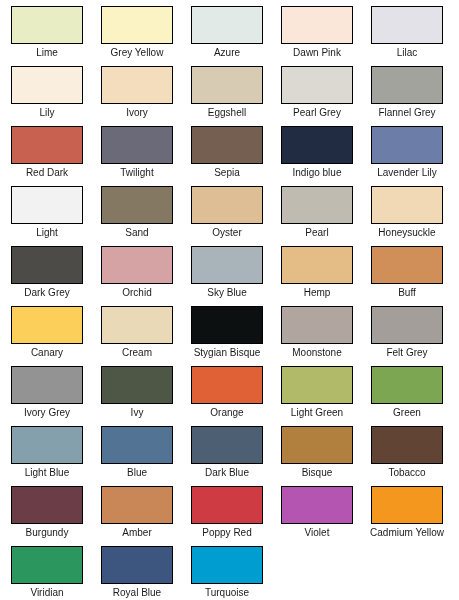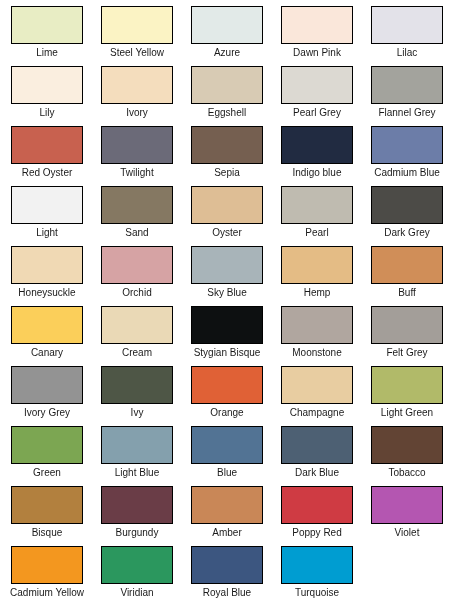--- a/index.html
+++ b/index.html
@@ -51,21 +51,21 @@
 </head>
 <body>
 
 <div id="swatch-grid">
     <div class="swatch-cell">
       <div class="swatch-chip" style="background-color: rgb(232, 237, 196);"></div>
       <div class="swatch-label">Lime</div>
     </div>
     <div class="swatch-cell">
       <div class="swatch-chip" style="background-color: rgb(251, 243, 196);"></div>
-      <div class="swatch-label">Steel Yellow</div>
+      <div class="swatch-label">Grey Yellow</div>
     </div>
     <div class="swatch-cell">
       <div class="swatch-chip" style="background-color: rgb(226, 234, 232);"></div>
       <div class="swatch-label">Azure</div>
     </div>
     <div class="swatch-cell">
       <div class="swatch-chip" style="background-color: rgb(250, 231, 218);"></div>
       <div class="swatch-label">Dawn Pink</div>
     </div>
     <div class="swatch-cell">
@@ -87,63 +87,63 @@
     <div class="swatch-cell">
       <div class="swatch-chip" style="background-color: rgb(220, 217, 210);"></div>
       <div class="swatch-label">Pearl Grey</div>
     </div>
     <div class="swatch-cell">
       <div class="swatch-chip" style="background-color: rgb(163, 163, 157);"></div>
       <div class="swatch-label">Flannel Grey</div>
     </div>
     <div class="swatch-cell">
       <div class="swatch-chip" style="background-color: rgb(200, 97, 79);"></div>
-      <div class="swatch-label">Red Oyster</div>
+      <div class="swatch-label">Red Dark</div>
     </div>
     <div class="swatch-cell">
       <div class="swatch-chip" style="background-color: rgb(107, 106, 120);"></div>
       <div class="swatch-label">Twilight</div>
     </div>
     <div class="swatch-cell">
       <div class="swatch-chip" style="background-color: rgb(117, 95, 80);"></div>
       <div class="swatch-label">Sepia</div>
     </div>
     <div class="swatch-cell">
       <div class="swatch-chip" style="background-color: rgb(33, 43, 65);"></div>
       <div class="swatch-label">Indigo blue</div>
     </div>
     <div class="swatch-cell">
       <div class="swatch-chip" style="background-color: rgb(108, 125, 168);"></div>
-      <div class="swatch-label">Cadmium Blue</div>
+      <div class="swatch-label">Lavender Lily</div>
     </div>
     <div class="swatch-cell">
       <div class="swatch-chip" style="background-color: rgb(242, 242, 242);"></div>
       <div class="swatch-label">Light</div>
     </div>
     <div class="swatch-cell">
       <div class="swatch-chip" style="background-color: rgb(133, 120, 98);"></div>
       <div class="swatch-label">Sand</div>
     </div>
     <div class="swatch-cell">
       <div class="swatch-chip" style="background-color: rgb(222, 190, 149);"></div>
       <div class="swatch-label">Oyster</div>
     </div>
     <div class="swatch-cell">
       <div class="swatch-chip" style="background-color: rgb(191, 187, 176);"></div>
       <div class="swatch-label">Pearl</div>
     </div>
     <div class="swatch-cell">
+      <div class="swatch-chip" style="background-color: rgb(240, 217, 180);"></div>
+      <div class="swatch-label">Honeysuckle</div>
+    </div>
+    <div class="swatch-cell">
       <div class="swatch-chip" style="background-color: rgb(76, 75, 71);"></div>
       <div class="swatch-label">Dark Grey</div>
     </div>
     <div class="swatch-cell">
-      <div class="swatch-chip" style="background-color: rgb(240, 217, 180);"></div>
-      <div class="swatch-label">Honeysuckle</div>
-    </div>
-    <div class="swatch-cell">
       <div class="swatch-chip" style="background-color: rgb(214, 163, 164);"></div>
       <div class="swatch-label">Orchid</div>
     </div>
     <div class="swatch-cell">
       <div class="swatch-chip" style="background-color: rgb(168, 180, 185);"></div>
       <div class="swatch-label">Sky Blue</div>
     </div>
     <div class="swatch-cell">
       <div class="swatch-chip" style="background-color: rgb(228, 188, 133);"></div>
       <div class="swatch-label">Hemp</div>
@@ -178,50 +178,46 @@
     </div>
     <div class="swatch-cell">
       <div class="swatch-chip" style="background-color: rgb(78, 86, 70);"></div>
       <div class="swatch-label">Ivy</div>
     </div>
     <div class="swatch-cell">
       <div class="swatch-chip" style="background-color: rgb(224, 97, 54);"></div>
       <div class="swatch-label">Orange</div>
     </div>
     <div class="swatch-cell">
-      <div class="swatch-chip" style="background-color: rgb(232, 205, 161);"></div>
-      <div class="swatch-label">Champagne</div>
-    </div>
-    <div class="swatch-cell">
       <div class="swatch-chip" style="background-color: rgb(177, 186, 105);"></div>
       <div class="swatch-label">Light Green</div>
     </div>
     <div class="swatch-cell">
       <div class="swatch-chip" style="background-color: rgb(124, 166, 82);"></div>
       <div class="swatch-label">Green</div>
     </div>
     <div class="swatch-cell">
       <div class="swatch-chip" style="background-color: rgb(132, 160, 173);"></div>
       <div class="swatch-label">Light Blue</div>
     </div>
     <div class="swatch-cell">
       <div class="swatch-chip" style="background-color: rgb(82, 115, 148);"></div>
       <div class="swatch-label">Blue</div>
     </div>
     <div class="swatch-cell">
       <div class="swatch-chip" style="background-color: rgb(77, 96, 115);"></div>
       <div class="swatch-label">Dark Blue</div>
     </div>
     <div class="swatch-cell">
+      <div class="swatch-chip" style="background-color: rgb(178, 128, 62);"></div>
+      <div class="swatch-label">Bisque</div>
+    </div>
+    <div class="swatch-cell">
       <div class="swatch-chip" style="background-color: rgb(98, 68, 52);"></div>
       <div class="swatch-label">Tobacco</div>
-    </div>
-    <div class="swatch-cell">
-      <div class="swatch-chip" style="background-color: rgb(178, 128, 62);"></div>
-      <div class="swatch-label">Bisque</div>
     </div>
     <div class="swatch-cell">
       <div class="swatch-chip" style="background-color: rgb(106, 61, 71);"></div>
       <div class="swatch-label">Burgundy</div>
     </div>
     <div class="swatch-cell">
       <div class="swatch-chip" style="background-color: rgb(201, 135, 87);"></div>
       <div class="swatch-label">Amber</div>
     </div>
     <div class="swatch-cell">

